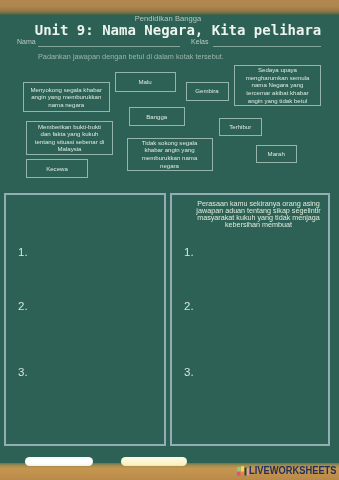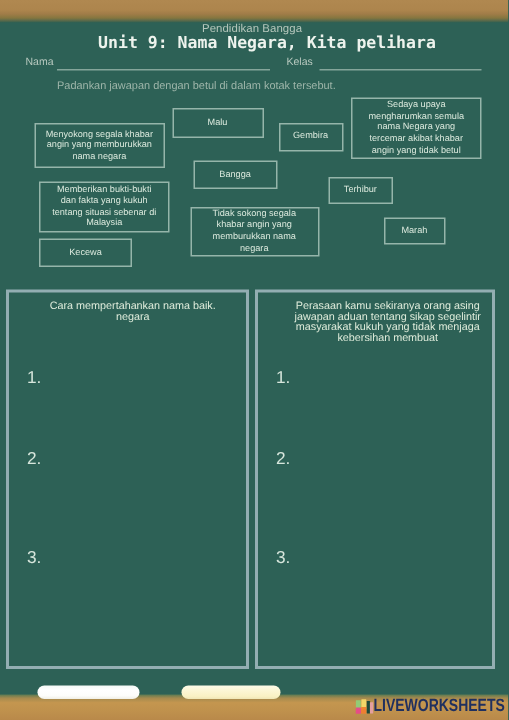--- a/index.html
+++ b/index.html
@@ -12,21 +12,21 @@
   .wood-top{position:absolute;left:0;top:0;width:339px;height:15px;
     background:linear-gradient(180deg,#b08850 0%,#ad854d 45%,#a07c48 62%,#85763f 80%,#5c6a4a 91%,#35604f 100%);}
   .wood-bot{position:absolute;left:0;top:463px;width:339px;height:17px;
     background:linear-gradient(180deg,#5c7a52 0%,#a58a4e 14%,#c4964f 32%,#c0924d 60%,#b9894a 100%);}
   .board{position:absolute;left:0;top:14px;width:339px;height:450px;background:#2d6156;}
 
   
   .subject{position:absolute;left:0;top:13.5px;width:336px;text-align:center;
     font-size:7.6px;color:#b6c7bc;letter-spacing:.05px;}
   .title{position:absolute;left:17px;top:22px;width:322px;text-align:center;
-    font-family:"DejaVu Sans Mono",monospace;font-weight:bold;font-size:11px;
+    font-family:"DejaVu Sans Mono",monospace;font-weight:bold;font-size:14px;
     color:#edf3ed;letter-spacing:0;}
   .fieldrow{position:absolute;left:0;top:38px;width:339px;height:11px;}
   .flabel{position:absolute;font-size:7px;color:#b9cac0;}
   .fline{position:absolute;height:1px;background:#84a59a;}
   .instruction{position:absolute;left:14px;top:51.5px;font-size:7.3px;color:#9db5a9;margin-left:24px;}
 
   
   .cbox{position:absolute;border:1px solid rgba(213,232,223,.62);
     display:flex;align-items:center;justify-content:center;text-align:center;
     color:#dceade;font-size:6.1px;line-height:7.6px;box-sizing:border-box;
@@ -128,24 +128,20 @@
         <span>
           <span class="cline">Tidak sokong segala</span>
           <span class="cline">khabar angin yang</span>
           <span class="cline">memburukkan nama</span>
           <span class="cline">negara</span>
         </span>
       </div>
     </div>
 
   <div class="panel" style="left:4px;top:193px;width:162px;height:253px;">
-    <div class="ptitle" style="left:-3px;top:4.5px;width:171px;">
-      <span class="tline">Cara mempertahankan nama baik.</span>
-      <span class="tline">negara</span>
-    </div>
     <div class="pnum" style="left:12px;top:52px;">1.</div>
     <div class="pnum" style="left:12px;top:106px;">2.</div>
     <div class="pnum" style="left:12px;top:172px;">3.</div>
   </div>
 
   <div class="panel" style="left:170px;top:193px;width:160px;height:253px;">
     <div class="ptitle" style="left:-1px;top:4.5px;width:175px;">
       <span class="tline">Perasaan kamu sekiranya orang asing</span>
       <span class="tline">jawapan aduan tentang sikap segelintir</span>
       <span class="tline">masyarakat kukuh yang tidak menjaga</span>

